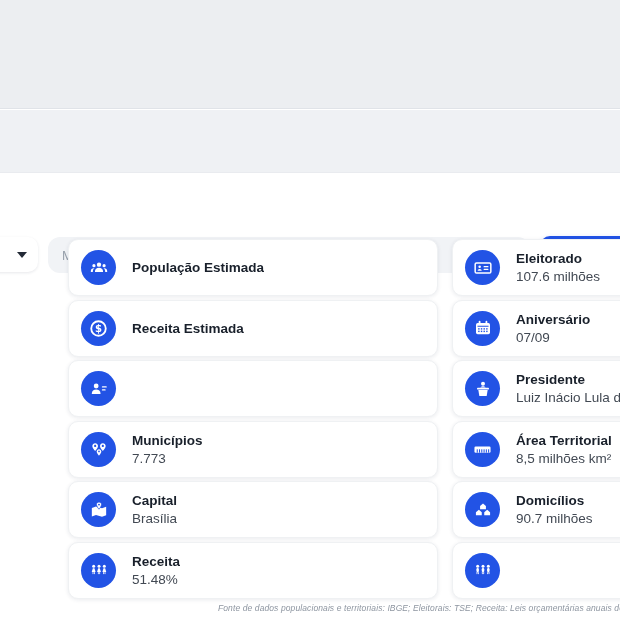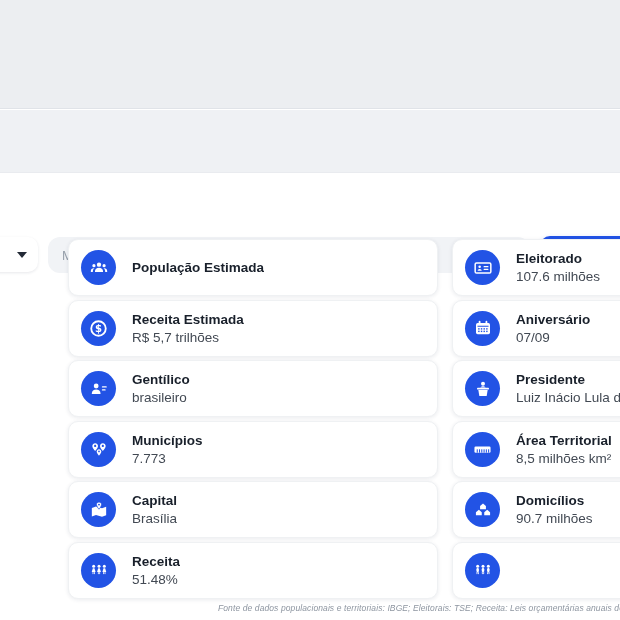--- a/index.html
+++ b/index.html
@@ -126,37 +126,32 @@
 
       <div class="card">
         <span class="icon-circle">
           <svg viewBox="0 0 24 24" width="21" height="21">
             <circle cx="12" cy="12" r="8.3" fill="none" stroke="#fff" stroke-width="2.1"></circle>
             <text x="12" y="16" text-anchor="middle" font-size="11.5" font-weight="bold" fill="#fff" font-family="'DejaVu Sans',sans-serif">$</text>
           </svg>
         </span>
         <div class="card-text">
           <div class="card-title">Receita Estimada</div>
-          <div class="card-value">R$ 5,7 trilhões</div>
         </div>
       </div>
 
       <div class="card">
         <span class="icon-circle">
           <svg viewBox="0 0 24 24" width="20" height="20" fill="#fff">
             <circle cx="8.6" cy="8.4" r="2.9"></circle>
             <path d="M8.6 12.6c-3 0-5.2 2-5.2 4.6v.8h10.4v-.8c0-2.6-2.2-4.6-5.2-4.6z"></path>
             <rect x="15.4" y="8.6" width="6" height="1.7" rx=".85"></rect>
             <rect x="15.4" y="12.2" width="4.6" height="1.7" rx=".85"></rect>
           </svg>
         </span>
-        <div class="card-text">
-          <div class="card-title">Gentílico</div>
-          <div class="card-value">brasileiro</div>
-        </div>
       </div>
 
       <div class="card">
         <span class="icon-circle">
           <svg viewBox="0 0 24 24" width="20" height="20" fill="#fff">
             <g transform="translate(7.4,10)">
               <path d="M0-5c-1.9 0-3.4 1.5-3.4 3.4C-3.4.9 0 4.4 0 4.4S3.4.9 3.4-1.6C3.4-3.5 1.9-5 0-5zm0 4.6c-.8 0-1.3-.6-1.3-1.3s.5-1.3 1.3-1.3 1.3.6 1.3 1.3-.5 1.3-1.3 1.3z"></path>
             </g>
             <g transform="translate(16.6,10)">
               <path d="M0-5c-1.9 0-3.4 1.5-3.4 3.4C-3.4.9 0 4.4 0 4.4S3.4.9 3.4-1.6C3.4-3.5 1.9-5 0-5zm0 4.6c-.8 0-1.3-.6-1.3-1.3s.5-1.3 1.3-1.3 1.3.6 1.3 1.3-.5 1.3-1.3 1.3z"></path>

